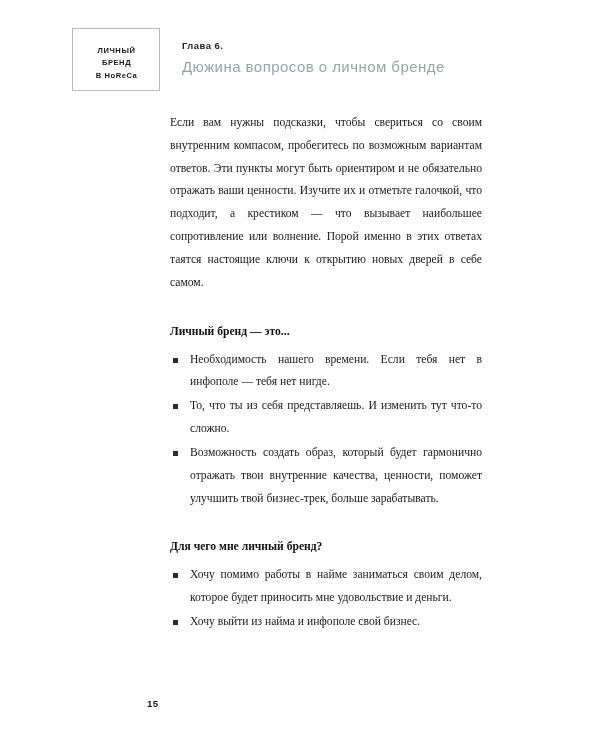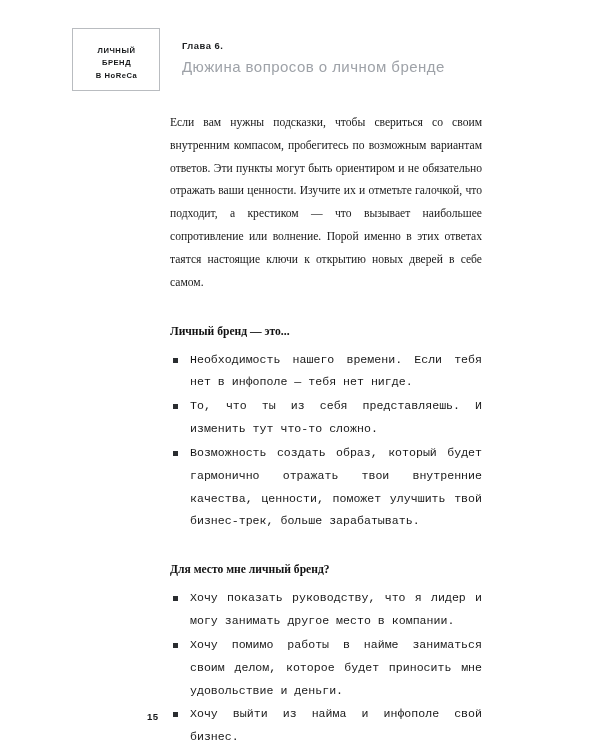--- a/index.html
+++ b/index.html
@@ -125,28 +125,27 @@
     height: 5px;
     background: #2a2d30;
   }
   ul.bullets li:last-child {
     margin-bottom: 0;
   }
 
   
   .list-block {
     margin-top: 2px;
-    font-family: Liberation Mono, monospace;
   }
 
   
   .folio {
     position: absolute;
     left: 147px;
-    bottom: 28px;
+    bottom: 41px;
     font-family: "Liberation Sans", "DejaVu Sans", sans-serif;
     font-weight: 700;
     font-size: 9.6px;
     letter-spacing: 0.4px;
     color: #16181a;
   }
 </style>
 </head>
 <body>
 
@@ -171,23 +170,22 @@
 
     <p class="body-par">Если вам нужны подсказки, чтобы свериться со своим внутренним компасом, пробегитесь по возможным вариантам ответов. Эти пункты могут быть ориентиром и не обязательно отражать ваши ценности. Изучите их и отметьте галочкой, что подходит, а крестиком — что вызывает наибольшее сопротивление или волнение. Порой именно в этих ответах таятся настоящие ключи к открытию новых дверей в себе самом.</p>
 
     <h2 class="sub-head">Личный бренд — это...</h2>
     <ul class="bullets list-block">
       <li>Необходимость нашего времени. Если тебя нет в инфополе — тебя нет нигде.</li>
       <li>То, что ты из себя представляешь. И изменить тут что-то сложно.</li>
       <li>Возможность создать образ, который будет гармонично отражать твои внутренние качества, ценности, поможет улучшить твой бизнес-трек, больше зарабатывать.</li>
     </ul>
 
-    <h2 class="sub-head">Для место мне личный бренд?</h2>
+    <h2 class="sub-head">Для чего мне личный бренд?</h2>
     <ul class="bullets list-block">
-      <li>Хочу показать руководству, что я лидер и могу занимать другое место в компании.</li>
       <li>Хочу помимо работы в найме заниматься своим делом, которое будет приносить мне удовольствие и деньги.</li>
       <li>Хочу выйти из найма и инфополе свой бизнес.</li>
 
     </ul>
 
   </div>
 
   <div class="folio">15</div>
 
 </div>

